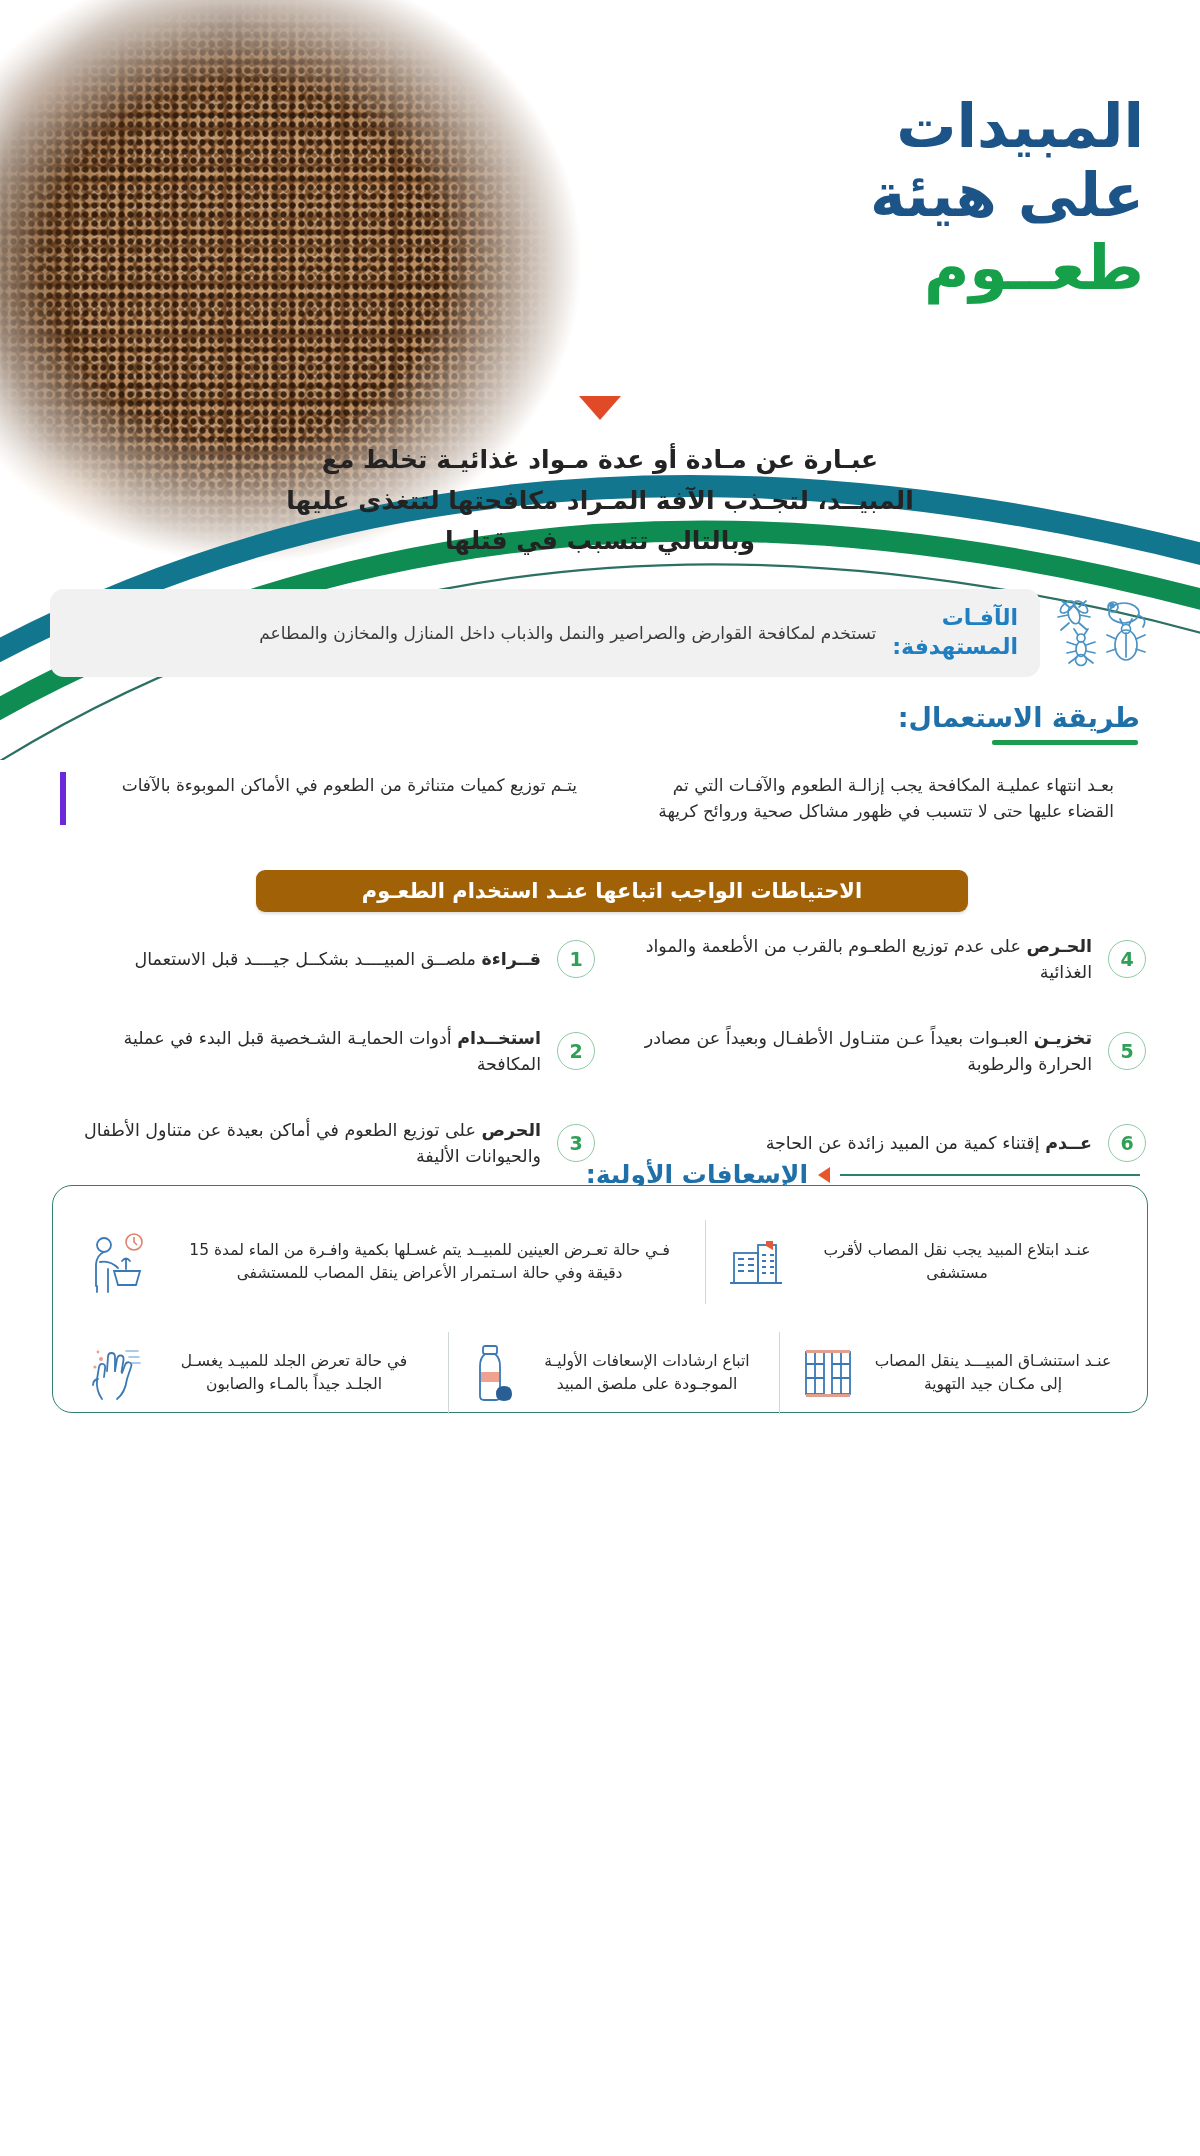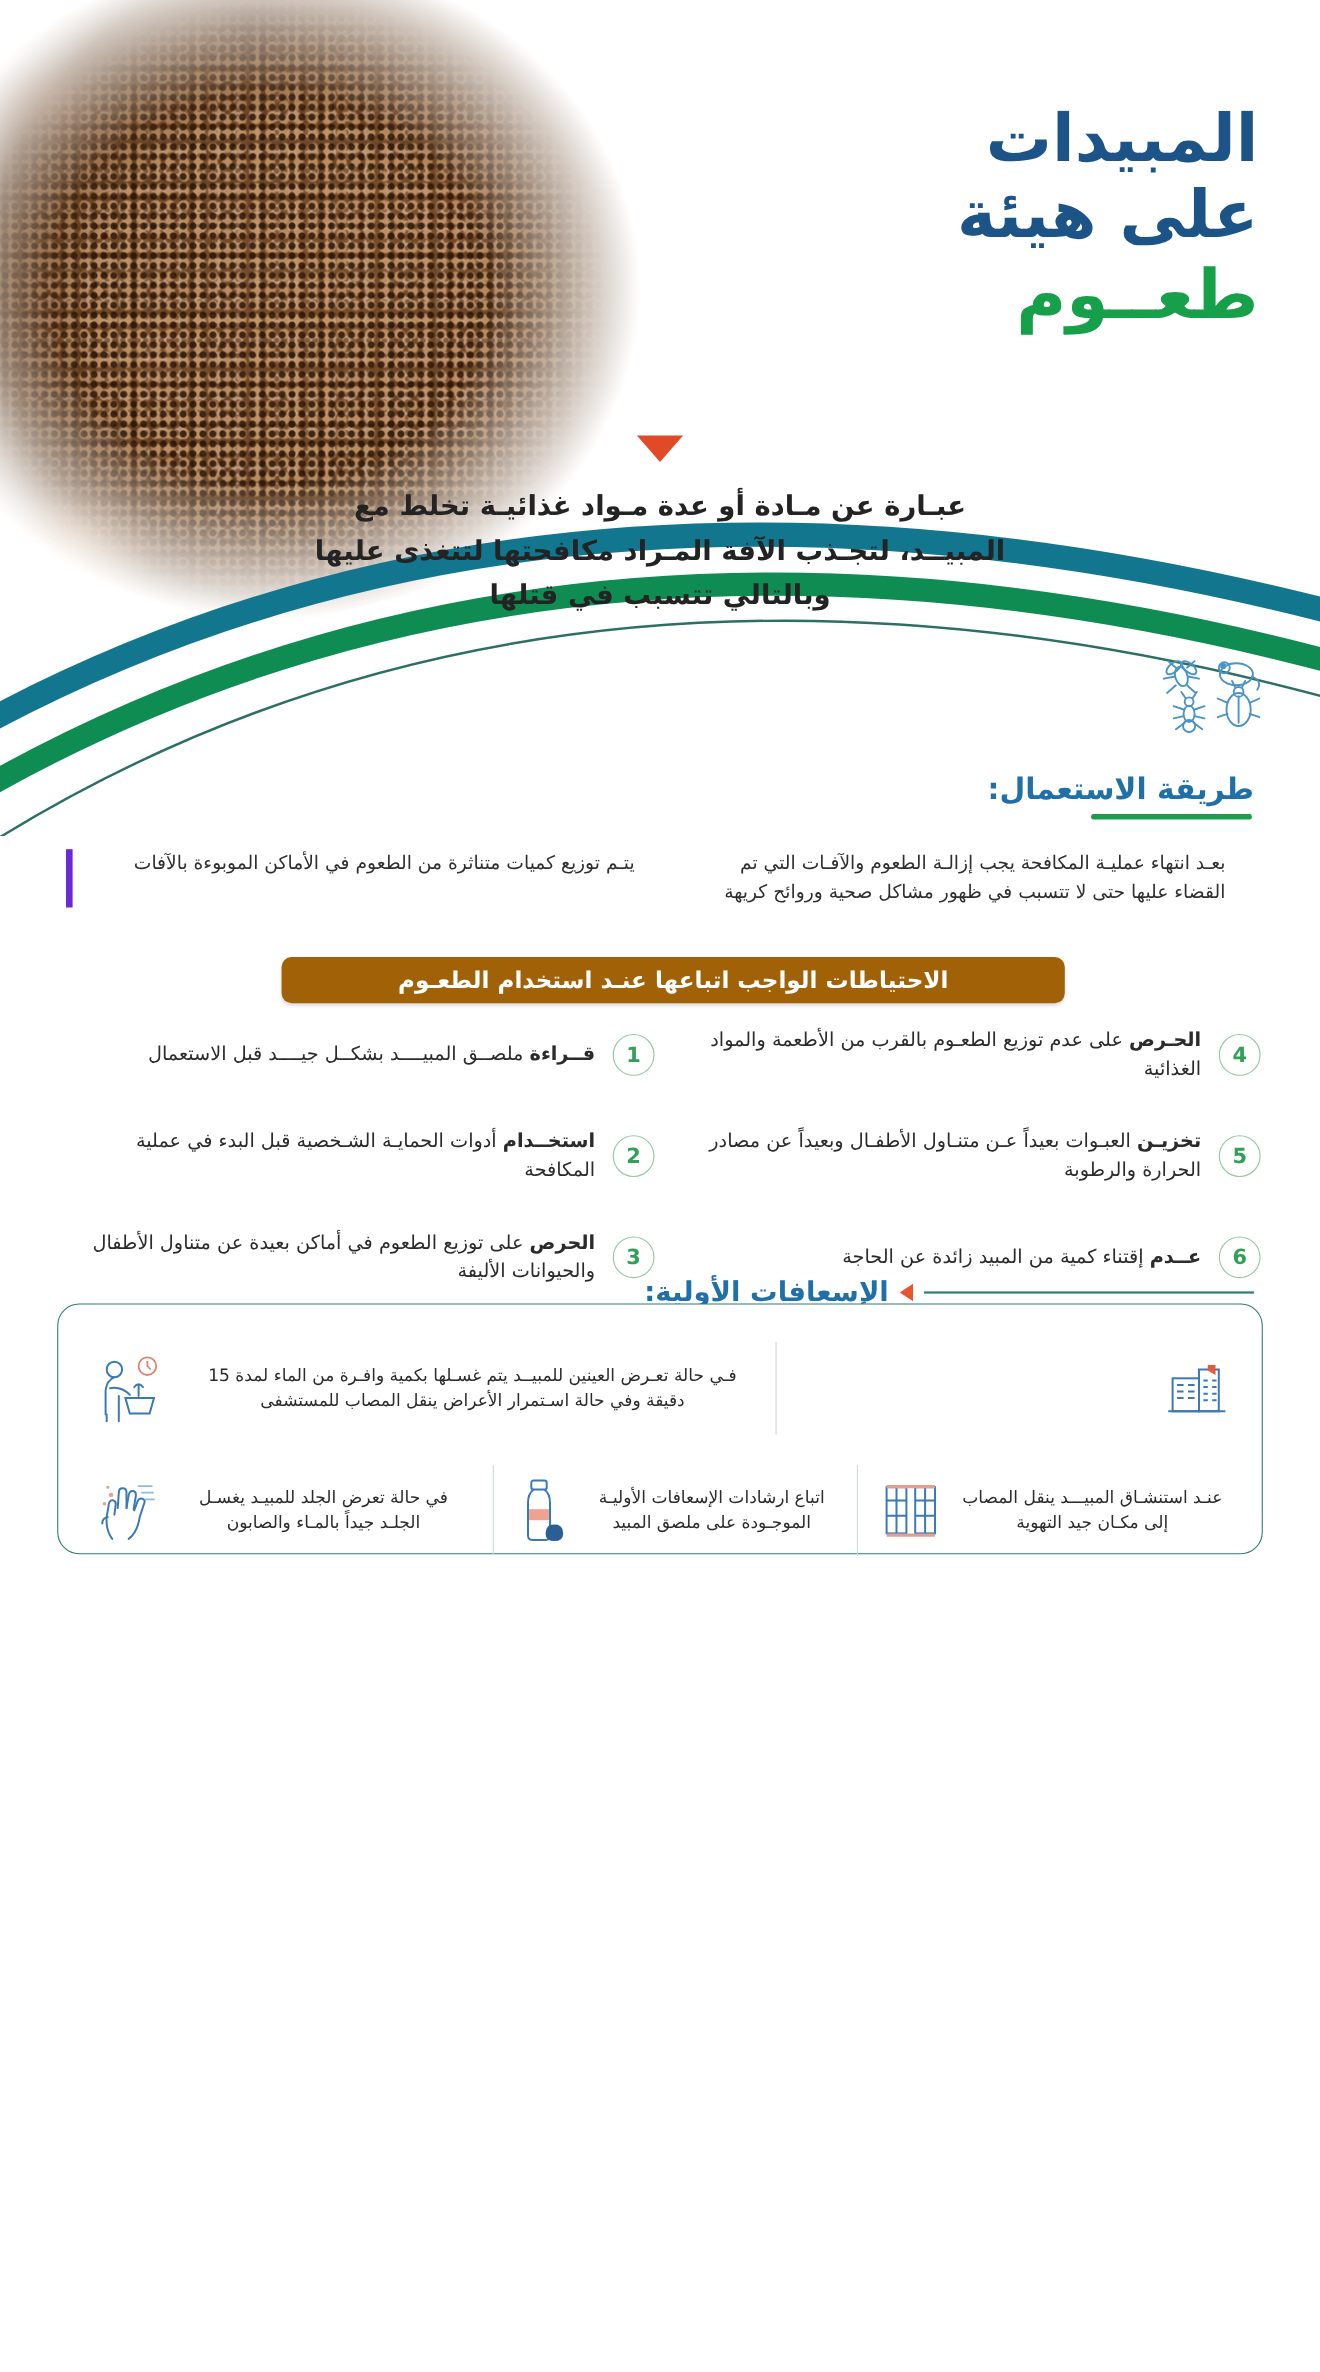--- a/index.html
+++ b/index.html
@@ -284,20 +284,27 @@
           <circle cx="76" cy="36" r="4.5"></circle>
           <path d="M73 32 l-3 -6 M79 32 l3 -6 M66 46 l-9 -4 M86 46 l9 -4 M66 56 l-9 3 M86 56 l9 3"></path>
 
           <ellipse cx="31" cy="56" rx="5" ry="7.5"></ellipse>
           <circle cx="31" cy="45" r="4"></circle>
           <circle cx="31" cy="67" r="5.5"></circle>
           <path d="M28 42 l-4 -6 M34 42 l4 -6 M26 52 l-9 -3 M36 52 l9 -3 M26 58 l-9 2 M36 58 l9 2 M27 64 l-8 6 M35 64 l8 6"></path>
         </g>
       </svg>
     </div>
+    <div class="pests-card">
+      <div class="pests-label">
+        <div>الآفـات</div>
+        <div>المستهدفة:</div>
+      </div>
+      <div class="pests-desc">تستخدم لمكافحة القوارض والصراصير والنمل والذباب داخل المنازل والمخازن والمطاعم</div>
+    </div>
   </div>
 
   <div class="usage-head">
     <div class="h">طريقة الاستعمال:</div>
     <div class="ul"></div>
   </div>
   <div class="usage-cols">
     <div class="usage-col left">بعـد انتهاء عمليـة المكافحة يجب إزالـة الطعوم والآفـات التي تم القضاء عليها حتى لا تتسبب في ظهور مشاكل صحية وروائح كريهة</div>
     <div class="usage-col right">يتـم توزيع كميات متناثرة من الطعوم في الأماكن الموبوءة بالآفات</div>
   </div>
@@ -339,20 +346,21 @@
     <div class="fa-rule"></div>
     <div class="fa-tri"></div>
     <div class="h">الإسعافات الأولية:</div>
   </div>
   <div class="fa-card"></div>
 
   <div class="fa-rows">
 
     <div class="fa-row top">
       <div class="fa-cell" style="flex:0 0 430px;">
+        <div class="txt">عنـد ابتلاع المبيد يجب نقل المصاب لأقرب مستشفى</div>
         <div class="ico">
           <svg width="58" height="58" viewBox="0 0 58 58">
             <g fill="none" stroke="#3a79b5" stroke-width="1.8">
               <rect x="8" y="20" width="24" height="30"></rect>
               <rect x="32" y="12" width="18" height="38"></rect>
               <path d="M12 26h6M22 26h6M12 32h6M22 32h6M12 38h6M22 38h6"></path>
               <path d="M36 22h4M44 22h4M36 28h4M44 28h4M36 34h4M44 34h4M36 40h4M44 40h4"></path>
               <path d="M4 50h52"></path>
             </g>
             <path d="M40 8 l7 0 l0 9 l-7 -4 z" fill="#e05a3b"></path>

